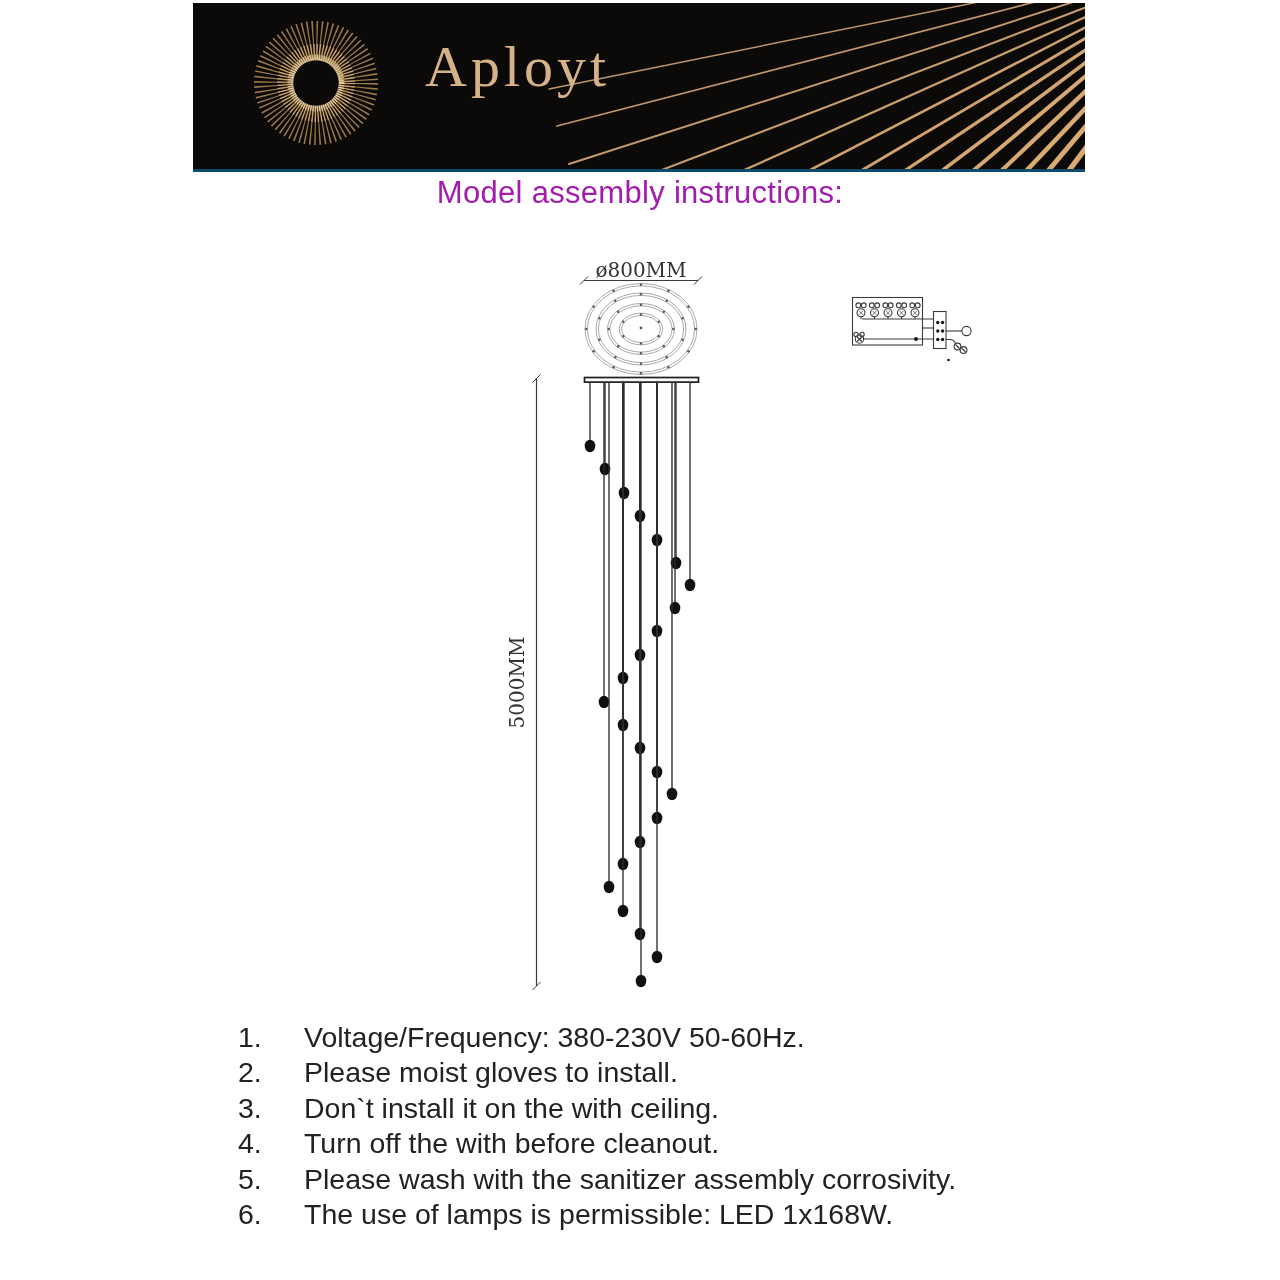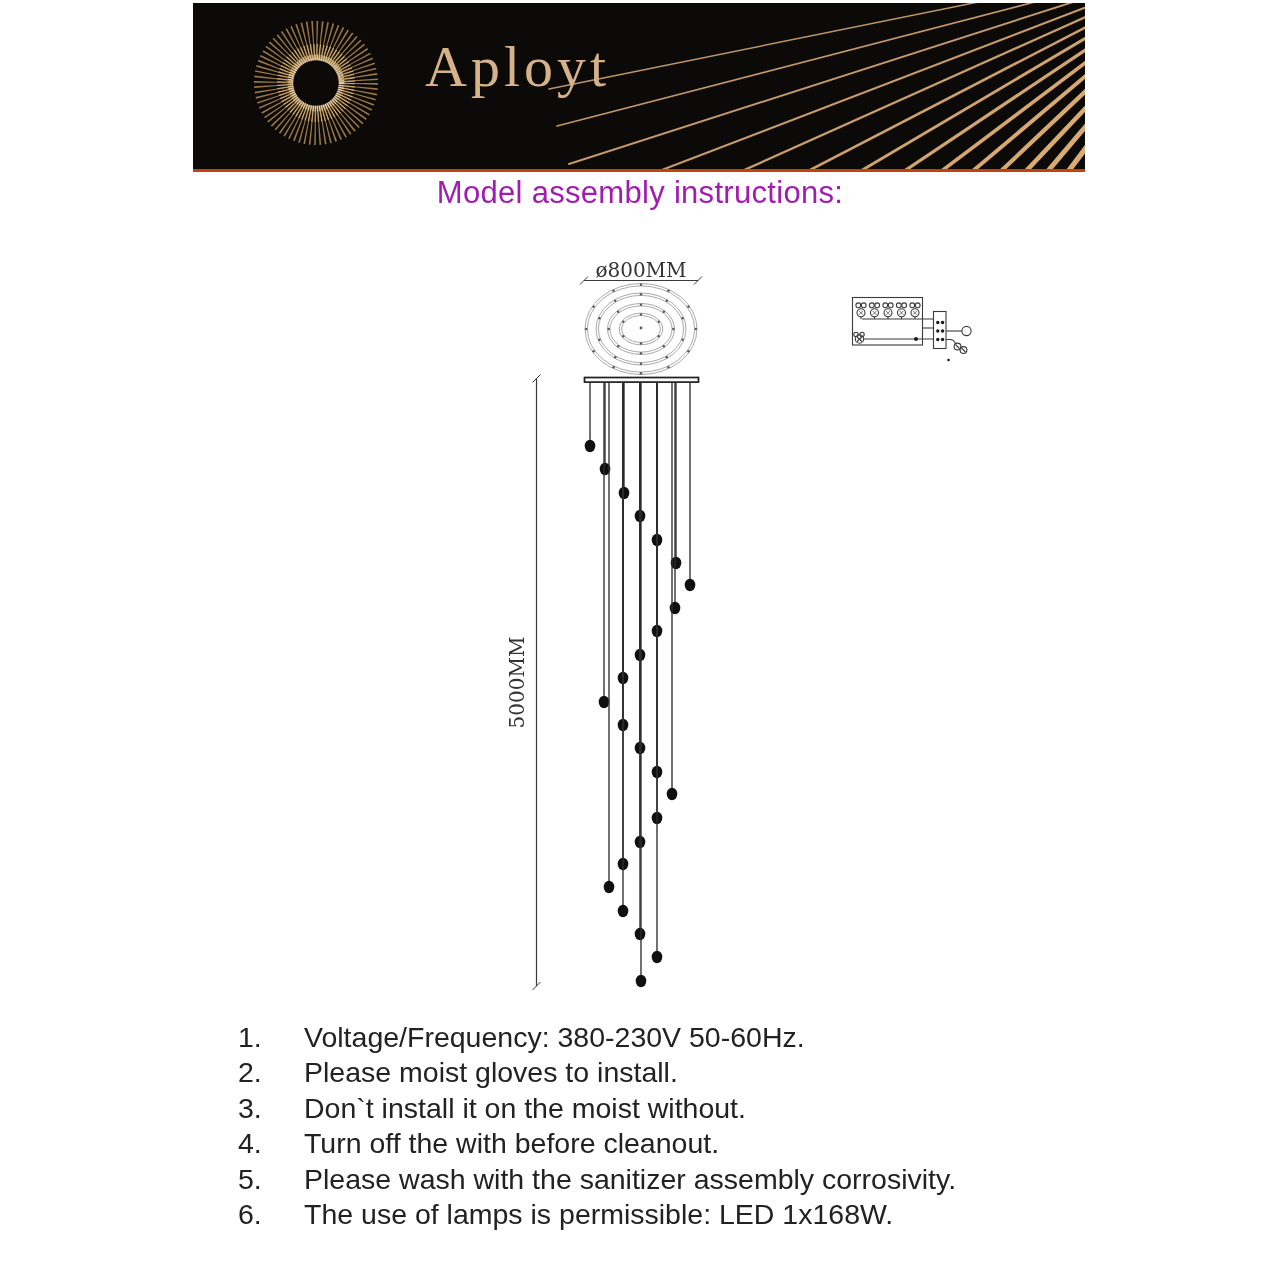--- a/index.html
+++ b/index.html
@@ -4,21 +4,21 @@
 <style>
   html,body{margin:0;padding:0;background:#e8e8e8;}
   .page{
     position:relative;width:1280px;height:1280px;margin:0 auto;
     background:#ffffff;overflow:hidden;
     font-family:"Liberation Sans", sans-serif;color:#2b2b2b;
   }
   
   .banner{
     position:absolute;left:193px;top:3px;width:892px;height:166px;
-    background:#0c0a08;overflow:hidden;border-bottom:3px solid #c2410c;
+    background:#0c0a08;overflow:hidden;border-bottom:3px solid #0c4a6e;
   }
   .banner svg{position:absolute;left:0;top:0;}
   .brand{
     position:absolute;left:232px;top:30px;
     font-family:"Liberation Serif", serif;
     font-size:58px;font-weight:400;letter-spacing:4px;color:#d6b288;
   }
   
   .title-block{position:absolute;left:0;top:174px;width:1280px;text-align:center;}
   .title-line{font-size:31px;font-weight:500;line-height:37px;color:#a21caf;letter-spacing:.3px;}
@@ -281,21 +281,21 @@
     <li>
       <span class="num">1.</span>
       <span class="txt">Voltage/Frequency: 380-230V 50-60Hz.</span>
     </li>
     <li>
       <span class="num">2.</span>
       <span class="txt">Please moist gloves to install.</span>
     </li>
     <li>
       <span class="num">3.</span>
-      <span class="txt">Don`t install it on the moist without.</span>
+      <span class="txt">Don`t install it on the with ceiling.</span>
     </li>
     <li>
       <span class="num">4.</span>
       <span class="txt">Turn off the with before cleanout.</span>
     </li>
     <li>
       <span class="num">5.</span>
       <span class="txt">Please wash with the sanitizer assembly corrosivity.</span>
     </li>
     <li>

